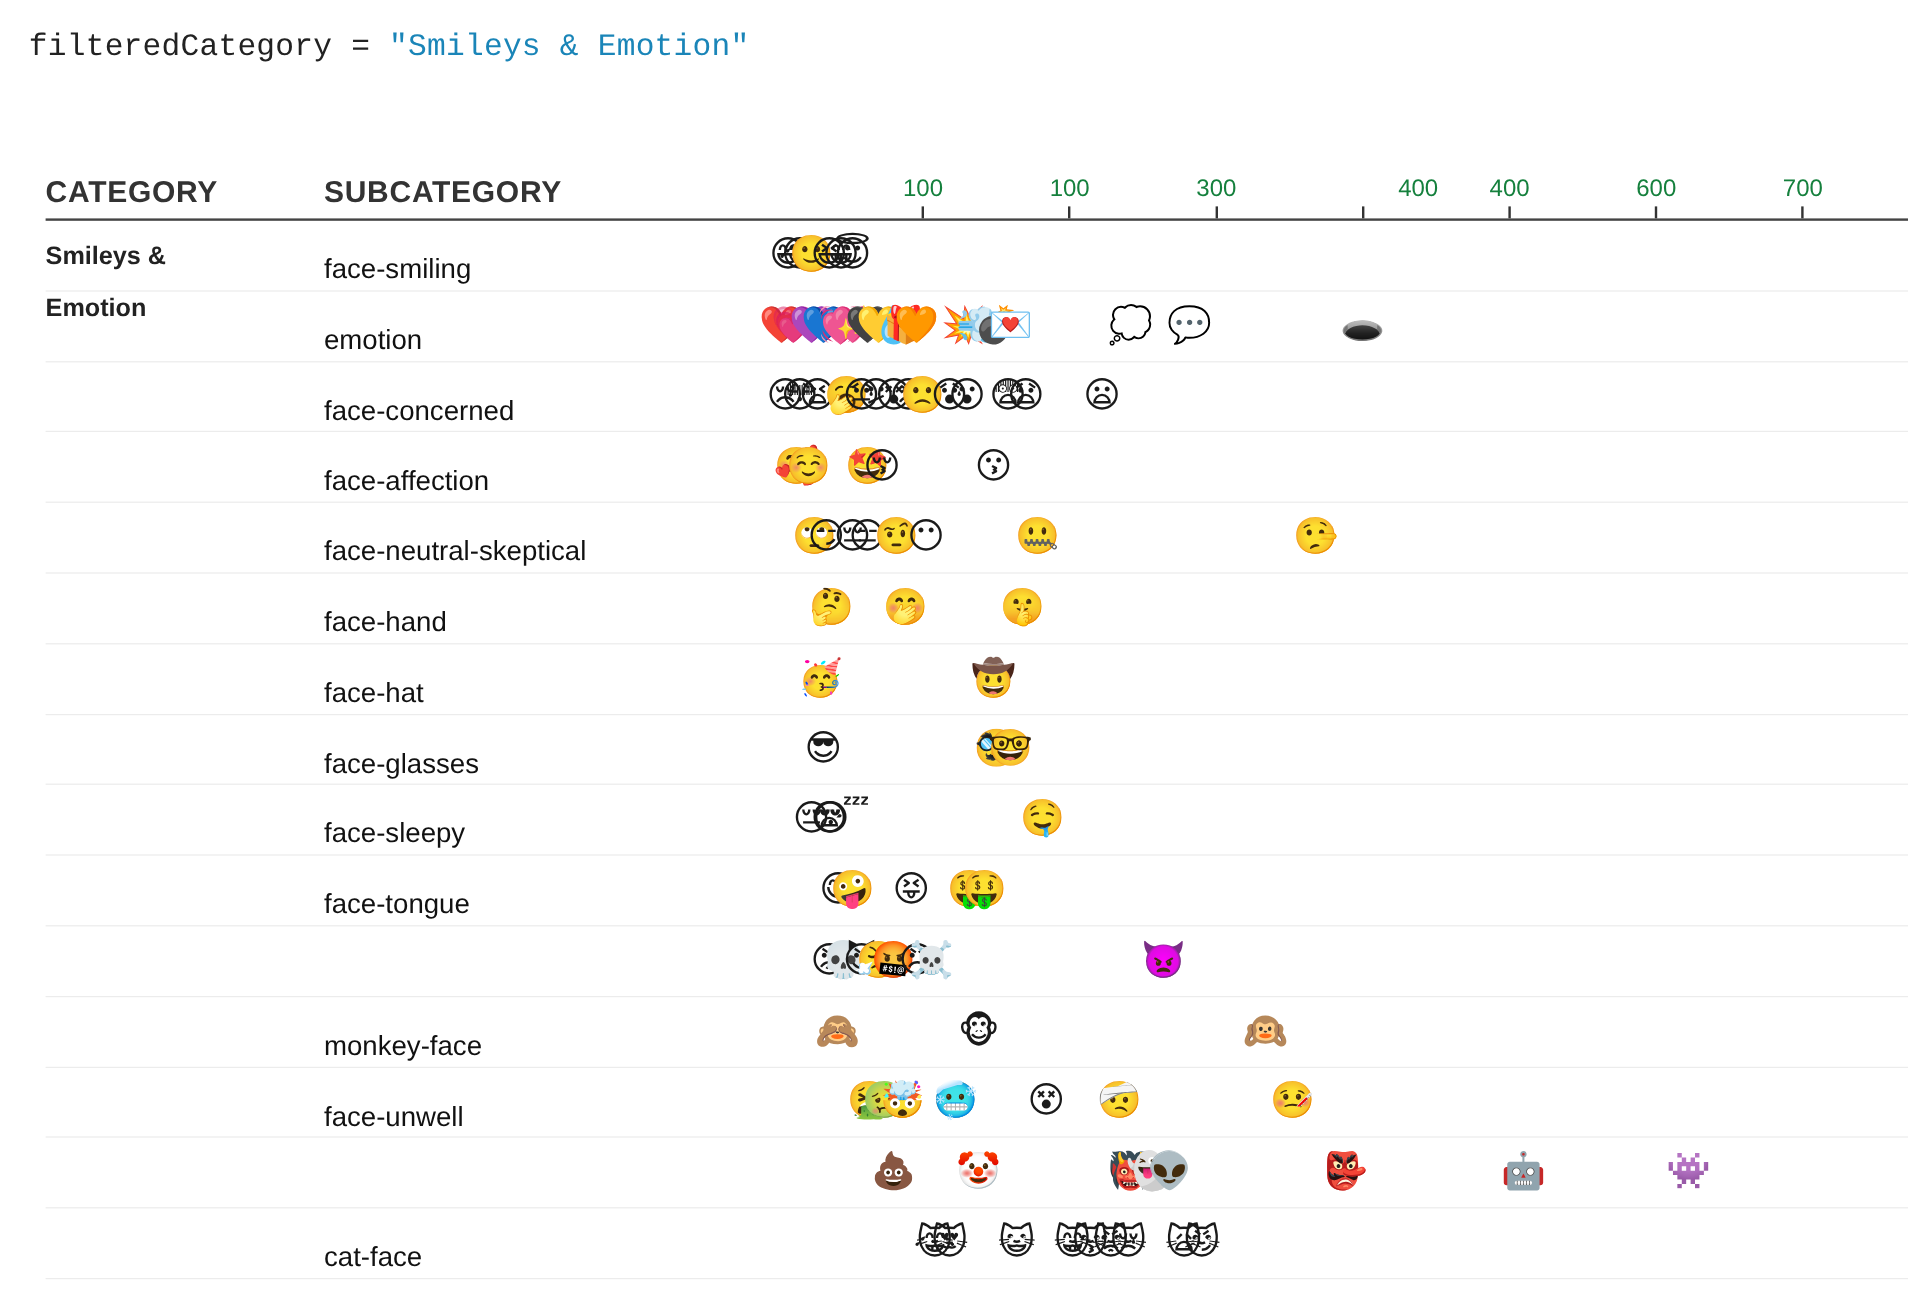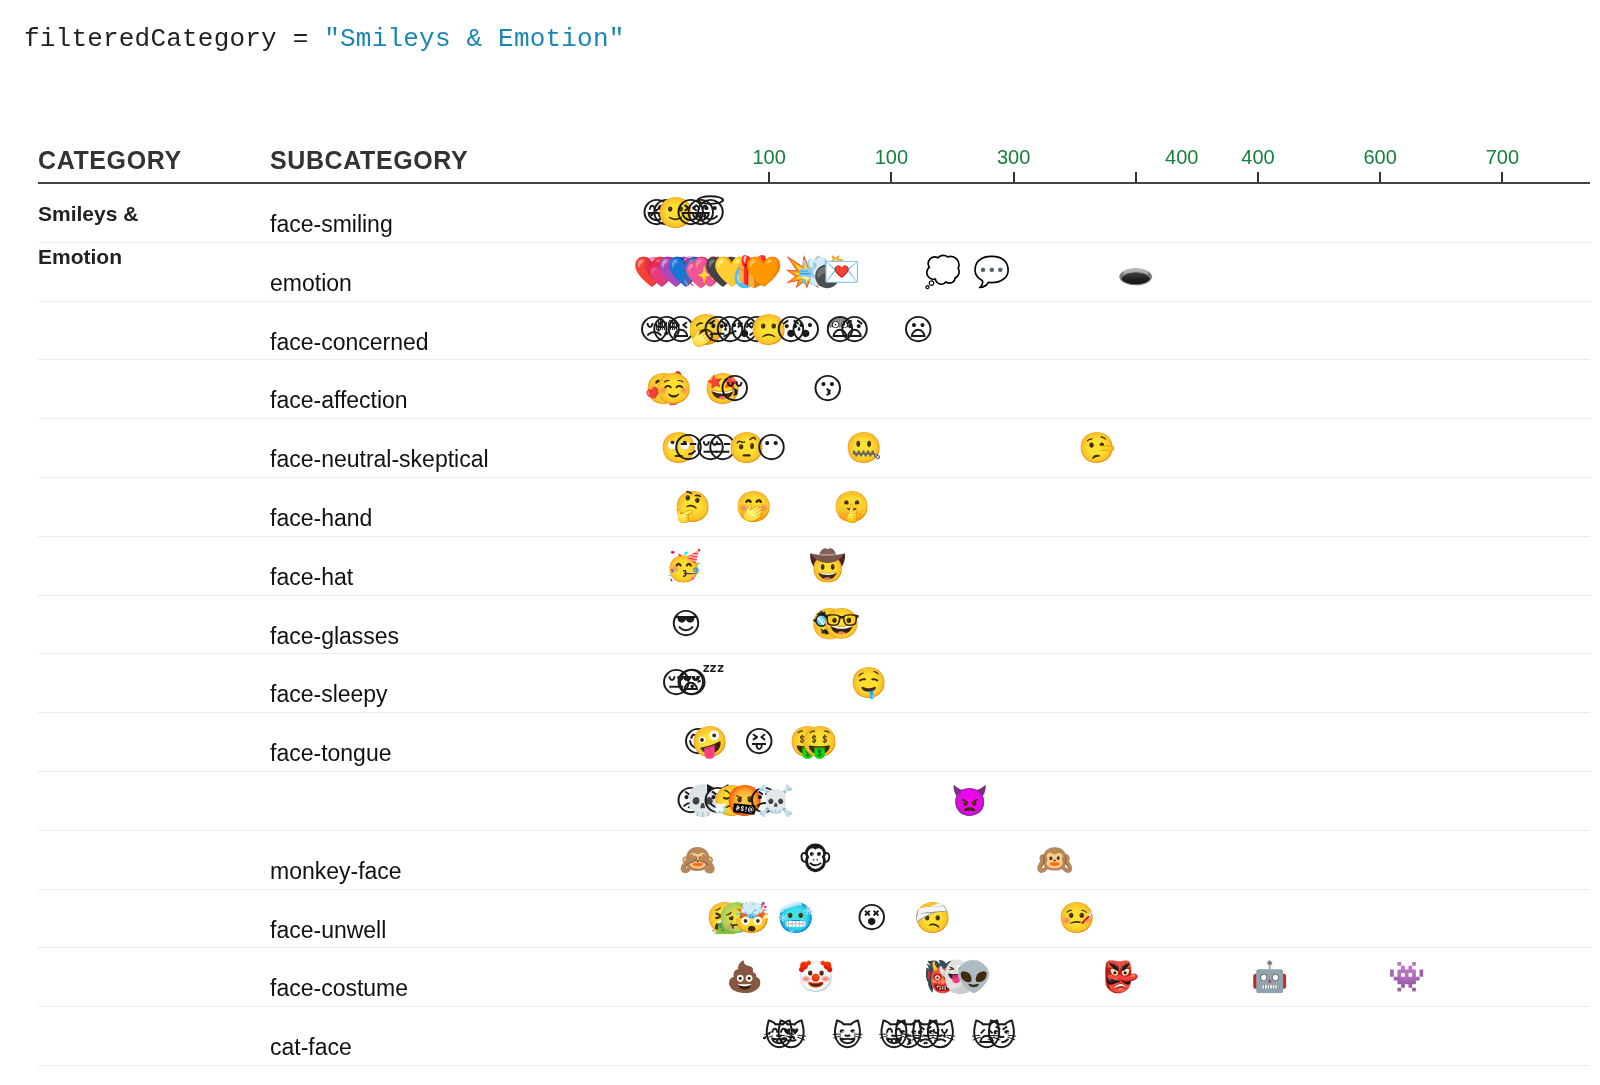--- a/index.html
+++ b/index.html
@@ -323,21 +323,20 @@
           <span class="emoji" style="left: 78.208px;">🤮</span>
           <span class="emoji" style="left: 90.428px;">🤢</span>
           <span class="emoji" style="left: 105.092px;">🤯</span>
           <span class="emoji" style="left: 149.084px;">🥶</span>
           <span class="emoji" style="left: 224.848px;">😵</span>
           <span class="emoji" style="left: 285.948px;">🤕</span>
           <span class="emoji" style="left: 430.144px;">🤒</span>
         </div>
       </div>
       <div class="row">
-        <div class="sub-cell">face-costume</div>
         <div class="plot">
           <span class="emoji" style="left: 97.76px;">💩</span>
           <span class="emoji" style="left: 168.636px;">🤡</span>
           <span class="emoji" style="left: 295.724px;">👹</span>
           <span class="emoji" style="left: 310.388px;">👻</span>
           <span class="emoji" style="left: 327.496px;">👽</span>
           <span class="emoji" style="left: 474.136px;">👺</span>
           <span class="emoji" style="left: 623.22px;">🤖</span>
           <span class="emoji" style="left: 760.084px;">👾</span>
         </div>

